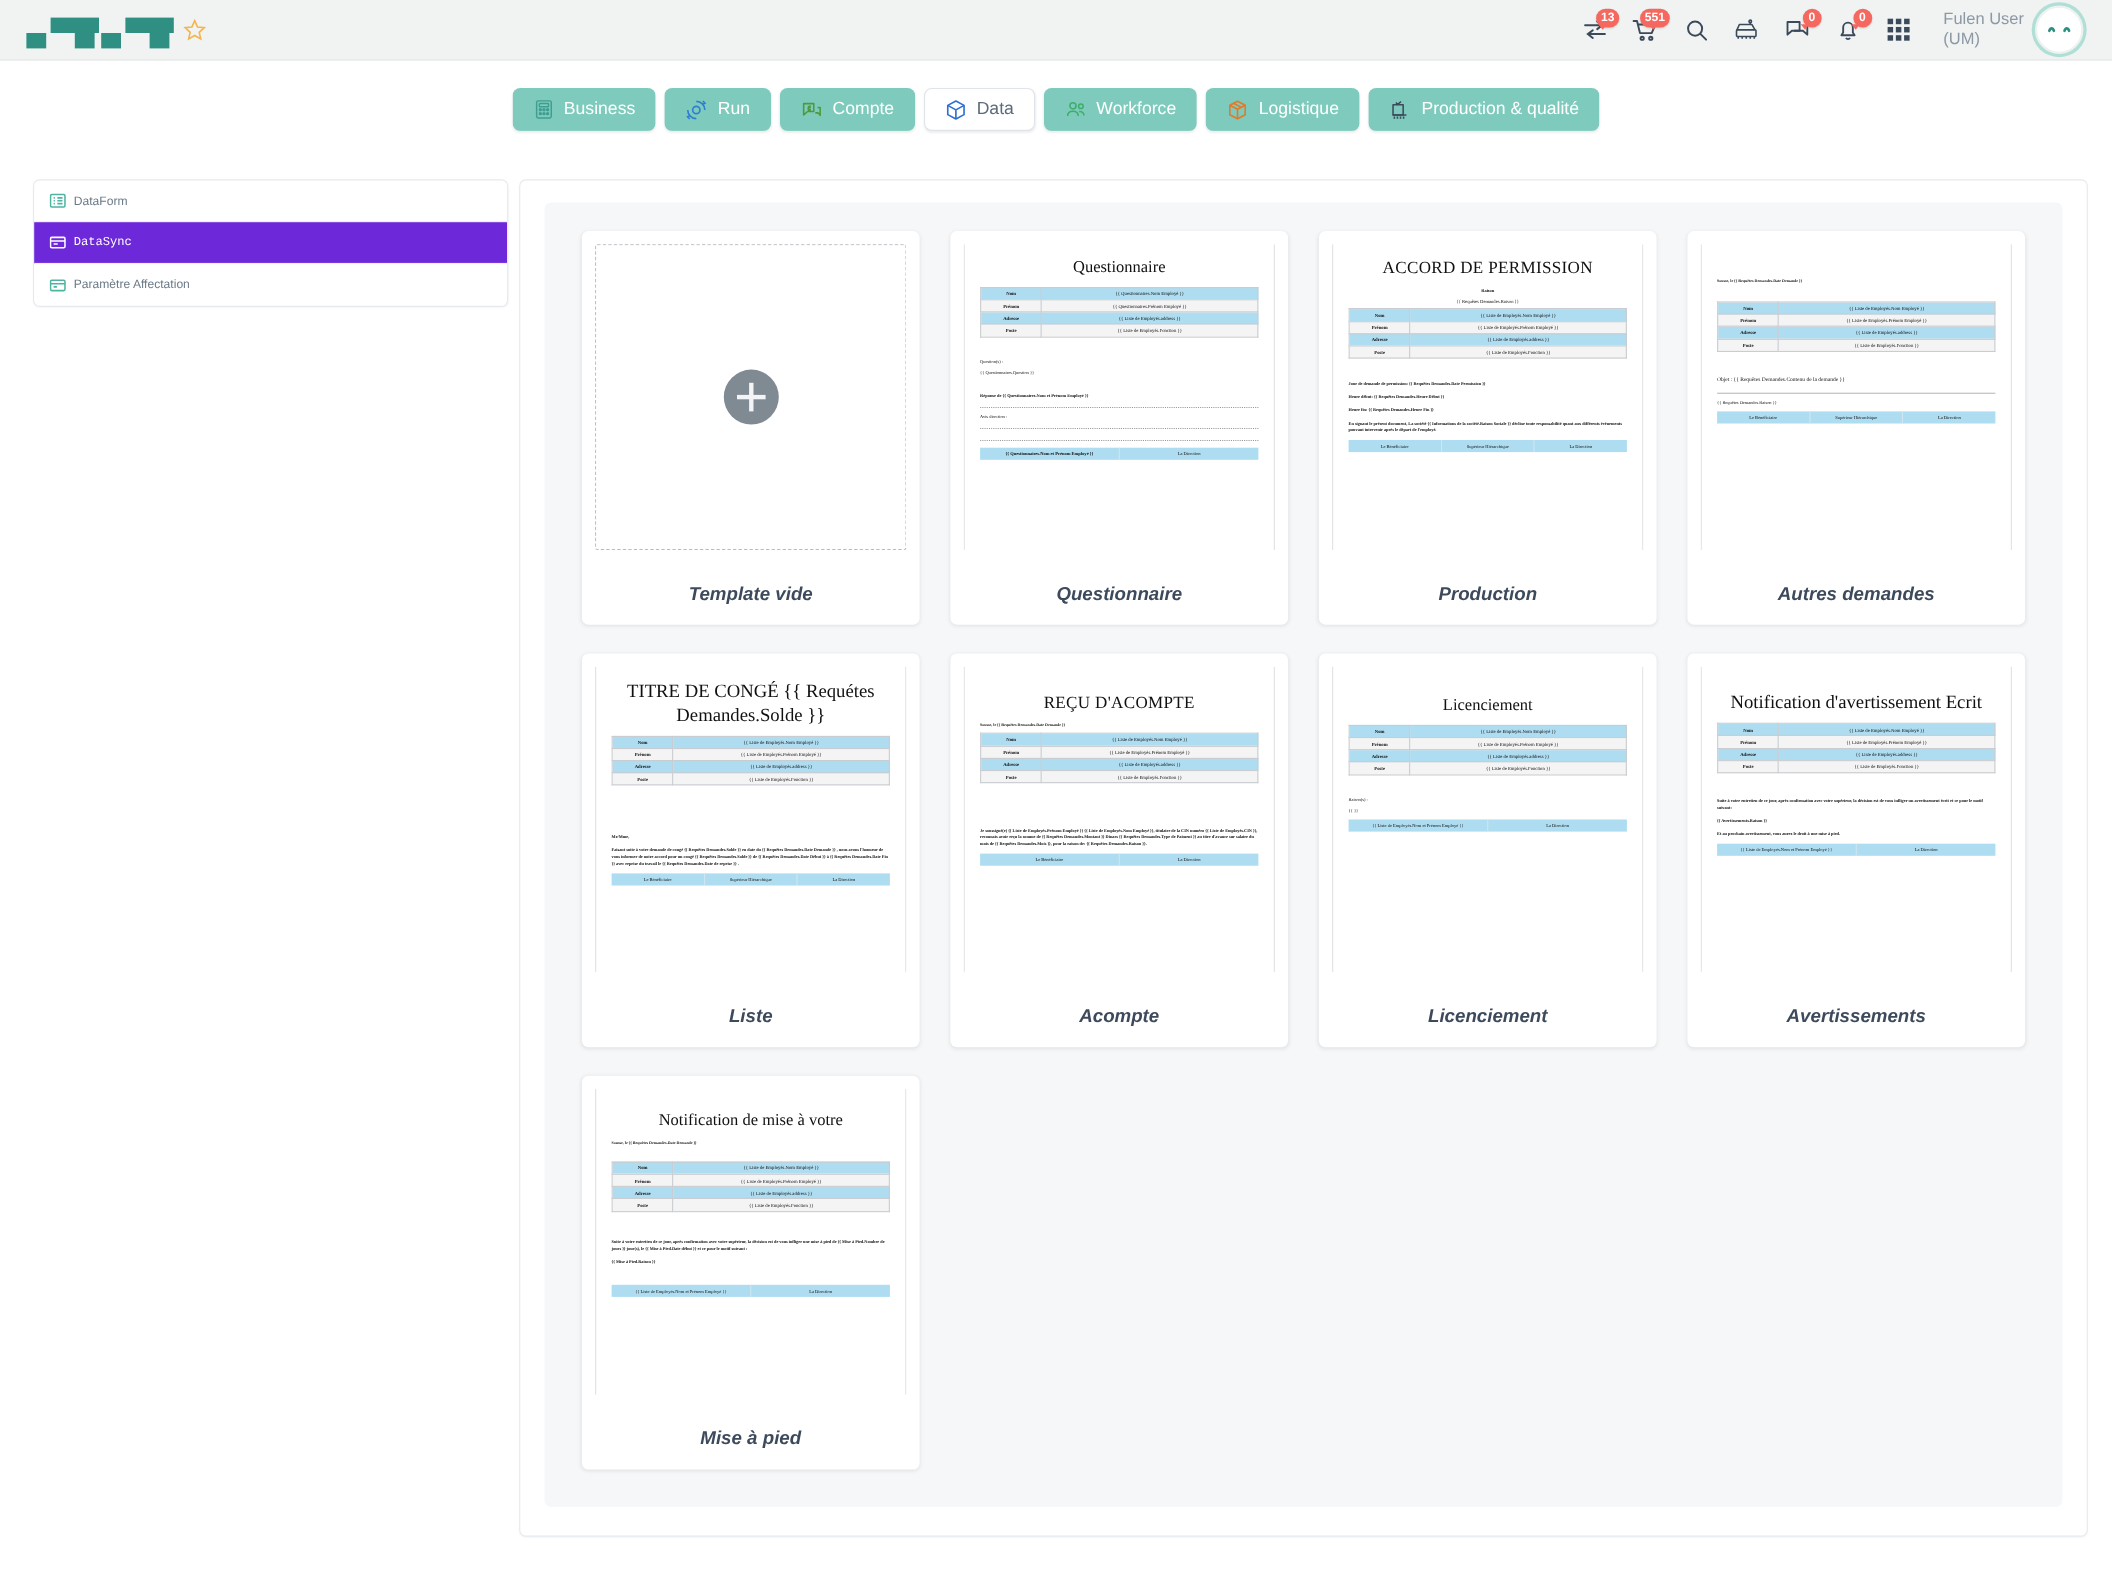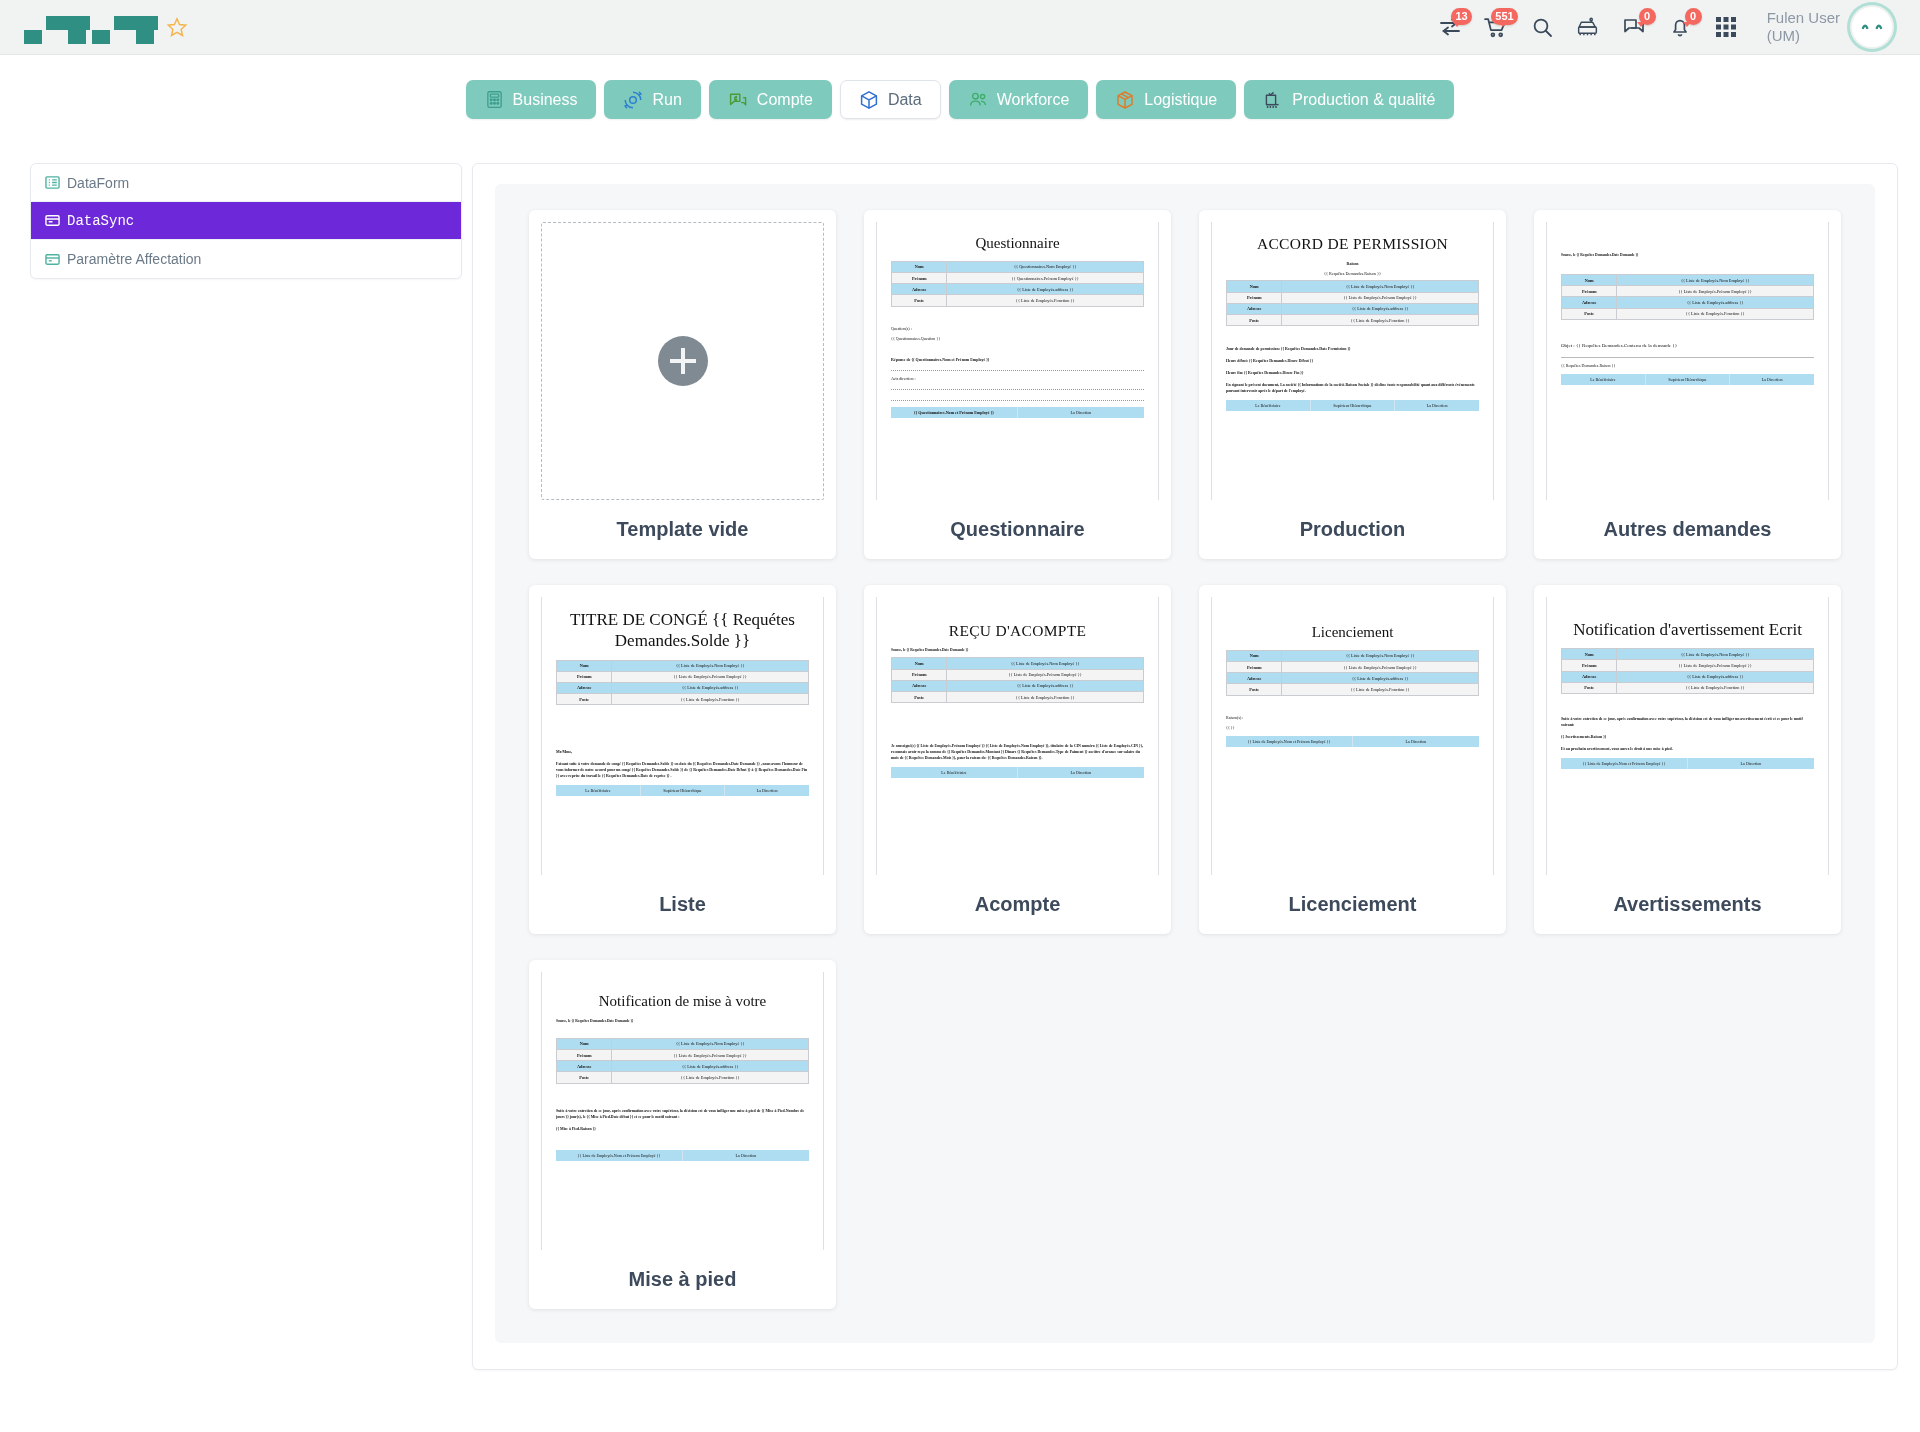--- a/index.html
+++ b/index.html
@@ -87,21 +87,21 @@
 
   .sidebar { width: 440px; padding-left: 8px; padding-top: 30px; }
   .side-card {
     background: #ffffff; border: 1px solid #e6eaee;
     border-radius: 6px; overflow: hidden;
     box-shadow: 0 1px 2px rgba(0,0,0,.04);
   }
   .side-item {
     display: flex; align-items: center; gap: 7px;
     height: 38px; padding: 0 14px;
-    font-size: 14px; color: #6b7a88;
+    font-size: 11px; color: #6b7a88;
     border-bottom: 1px solid #eef1f4;
     cursor: pointer;
   }
   .side-item:last-child { border-bottom: none; }
   .side-item.active { background: #6d28d9; color: #ffffff; font-family: Liberation Mono, monospace; }
   .side-item .sicon { display: flex; align-items: center; color: #4fb3a1; }
   .side-item.active .sicon { color: #ffffff; }
 
   .content {
     flex: 1; margin-top: 30px;
@@ -136,22 +136,22 @@
     box-shadow: 0 1px 4px rgba(0,0,0,.09);
     padding: 12px 12px 18px;
     cursor: pointer;
     display: flex; flex-direction: column;
   }
   .doc-thumb {
     height: 278px; overflow: hidden; position: relative;
     background: #ffffff;
   }
   .doc-title {
-    margin-top: 18px; text-align: center;
-    font-size: 20px; font-weight: bold; color: #3d4a5c;
+    margin-top: 30px; text-align: center;
+    font-size: 17px; font-weight: bold; color: #3d4a5c; font-style: italic;
   }
 
   
   .blank-box {
     height: 278px; border: 1px dashed #b6bcc4; border-radius: 2px;
     display: flex; align-items: center; justify-content: center;
   }
   .plus-circle {
     width: 50px; height: 50px; border-radius: 50%;
     background: #808a93; position: relative;

